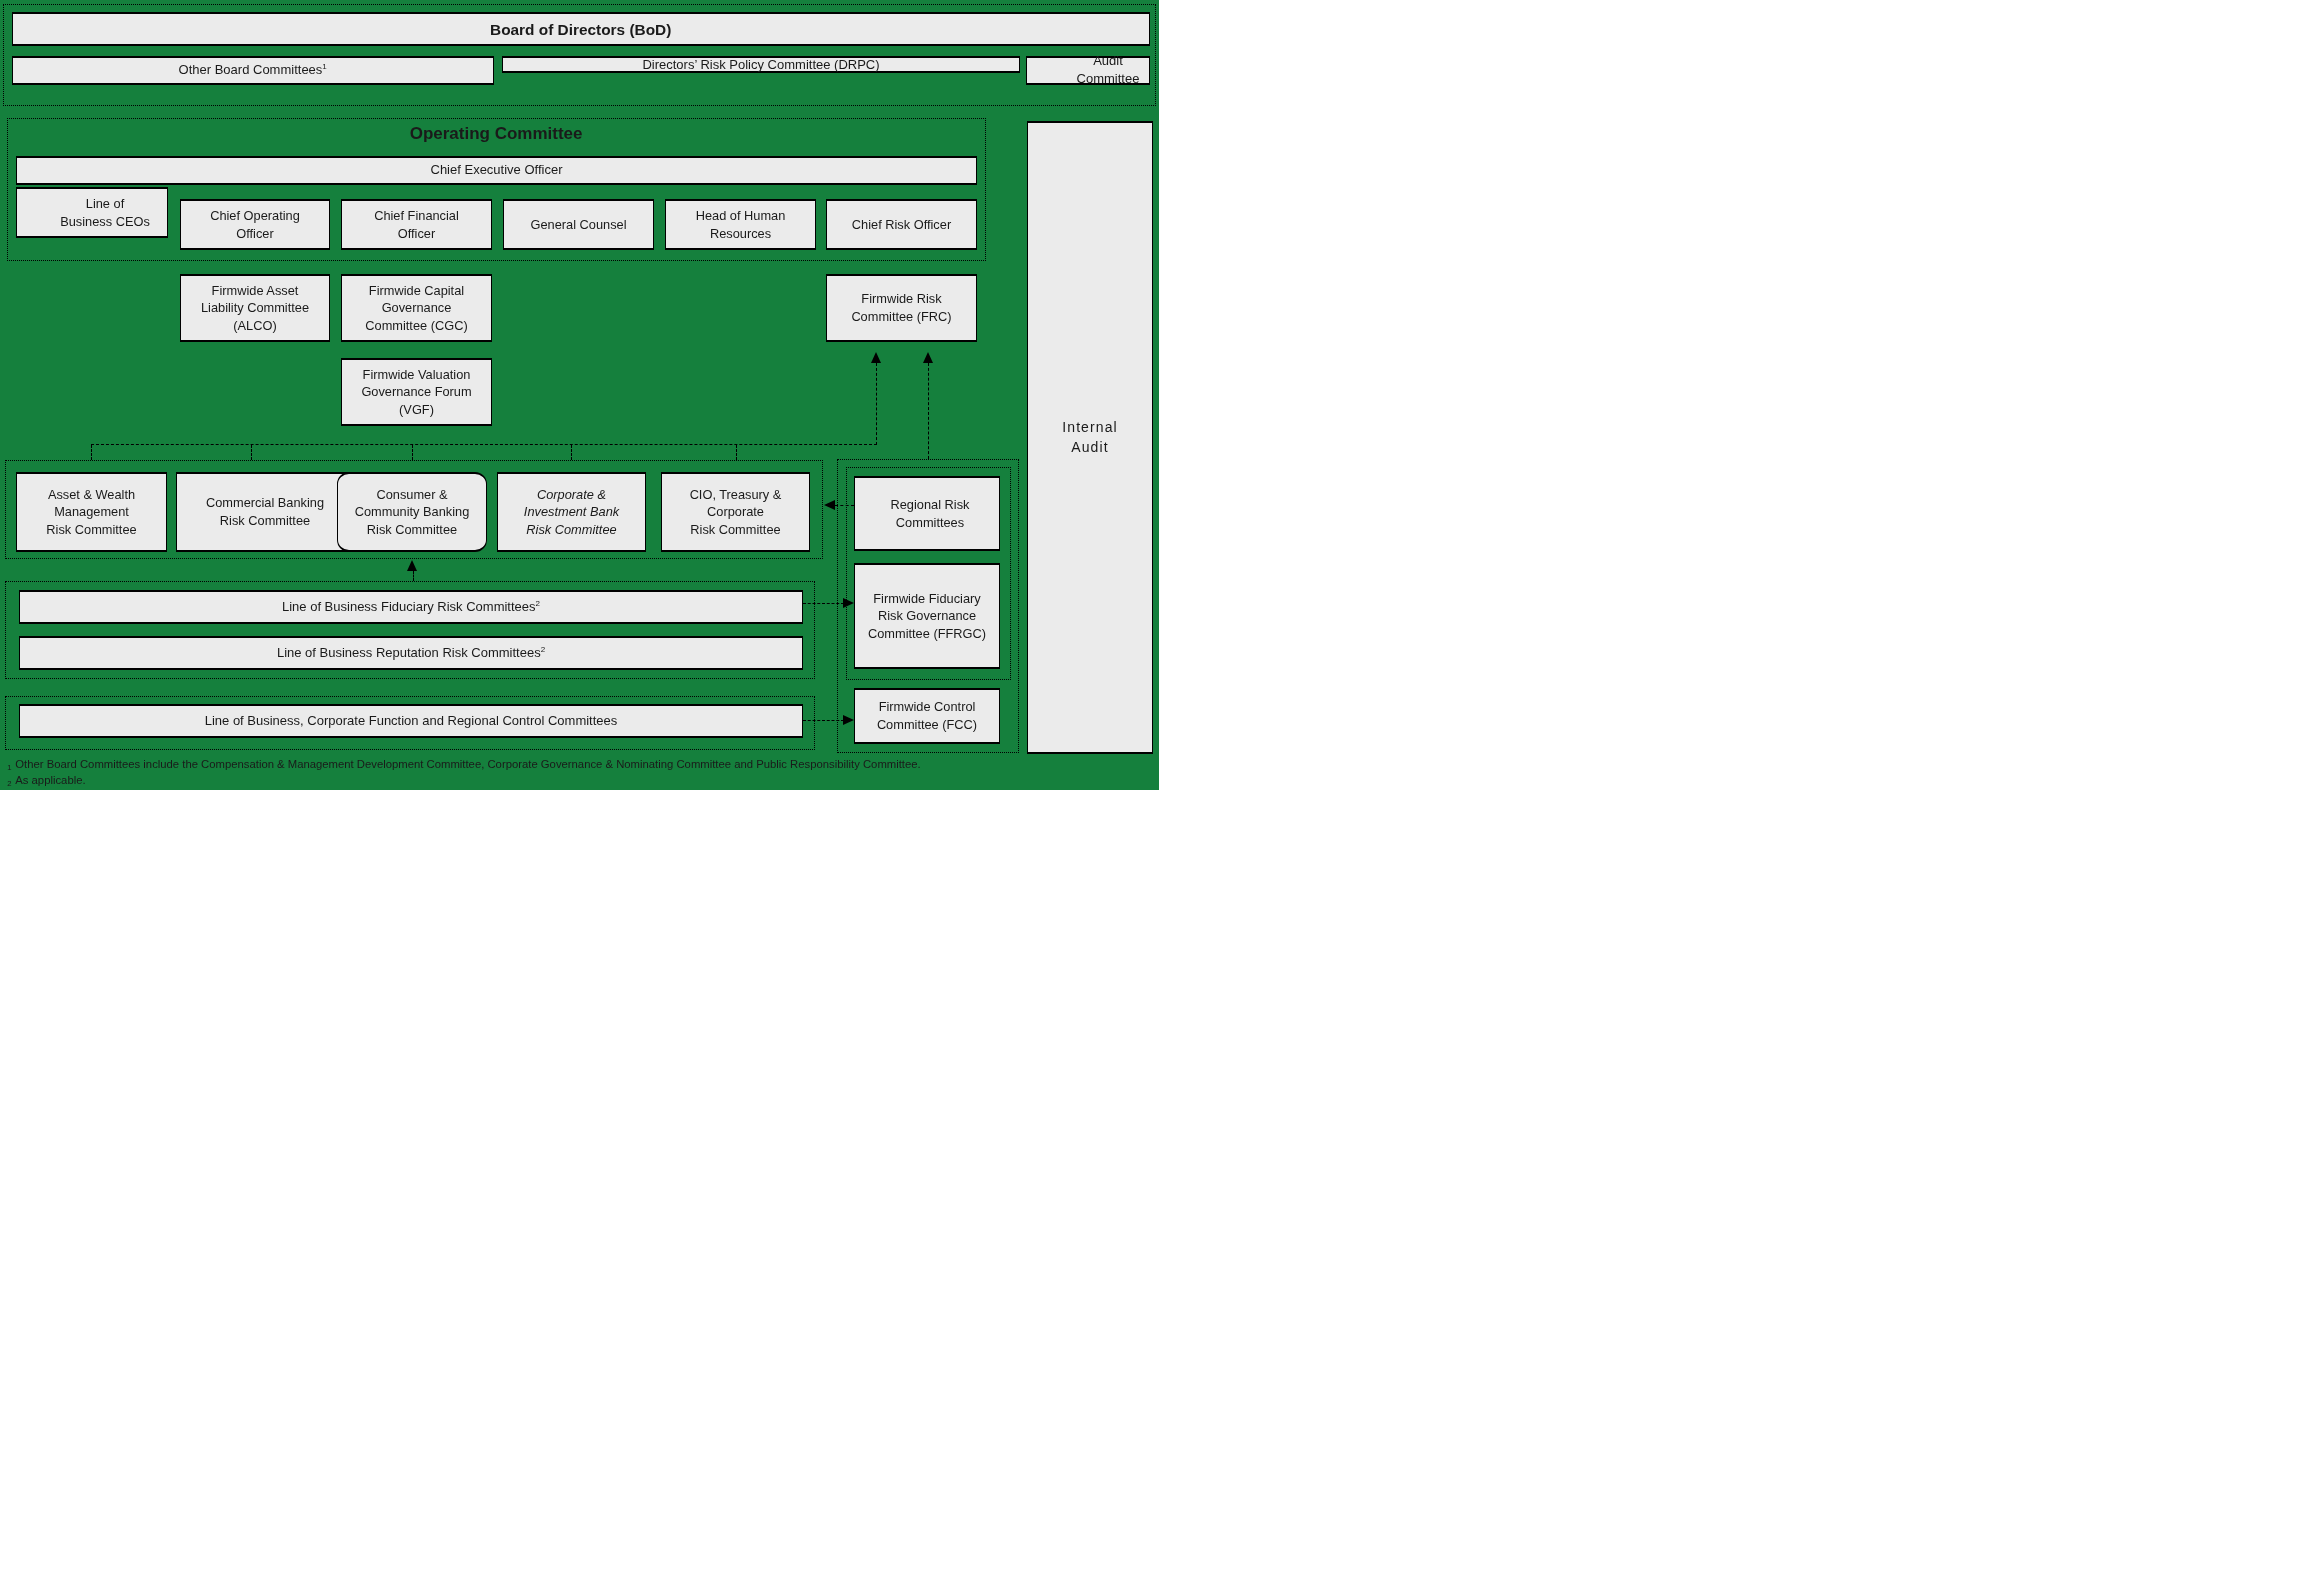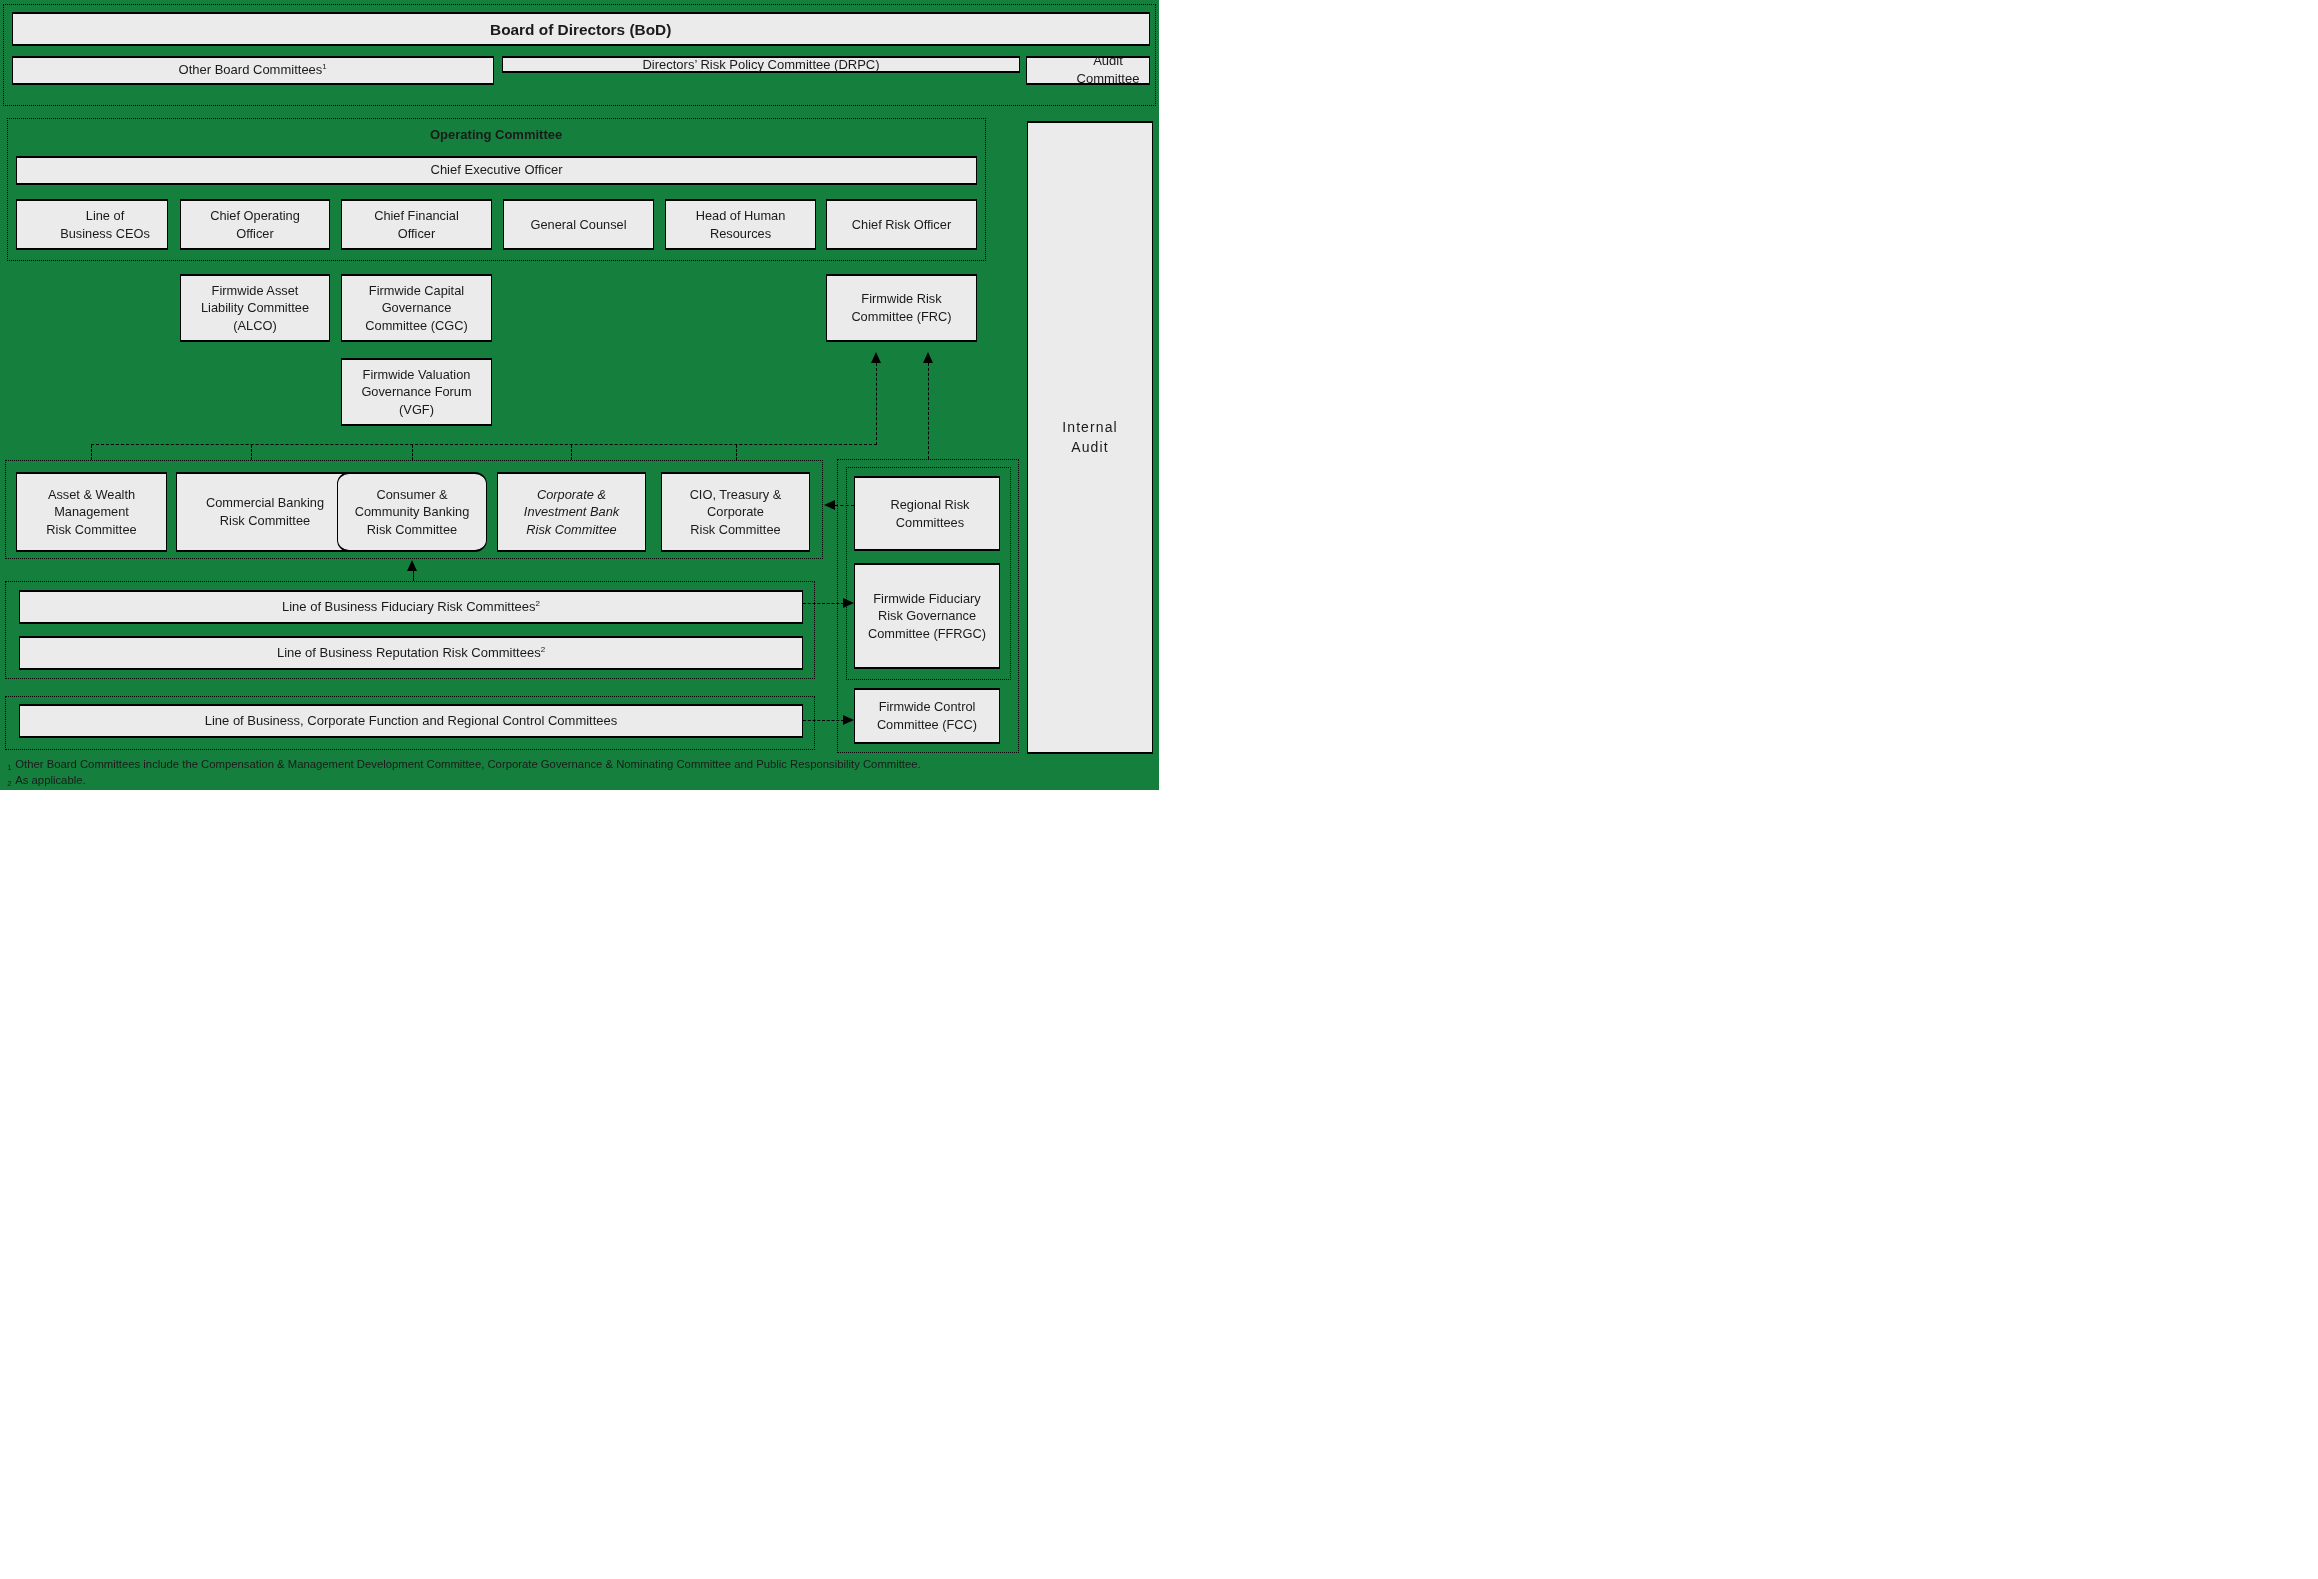--- a/index.html
+++ b/index.html
@@ -10,21 +10,21 @@
   .abs{position:absolute;box-sizing:border-box;}
   .gbox{
     background:#ebebeb;border:1.5px solid #000;border-top-width:2.2px;border-bottom-width:2.2px;
     display:flex;align-items:center;justify-content:center;text-align:center;
     white-space:pre-line;font-size:12.8px;line-height:1.38;
   }
   .bar{font-size:13px;}
   .boldtxt{font-weight:bold;font-size:15.4px;}
   .dotted{border:1.5px dotted #000;background:transparent;}
   .sectitle{display:flex;align-items:center;justify-content:center;text-align:center;
-    font-weight:bold;font-size:13px;}
+    font-weight:bold;font-size:17px;}
   .dash-v{border-left:1.5px dashed #000;width:0;}
   .dash-h{border-top:1.5px dashed #000;height:0;}
   .tri-up{width:0;height:0;border-left:5.9px solid transparent;border-right:5.9px solid transparent;border-bottom:11px solid #000;}
   .tri-left{width:0;height:0;border-top:5.9px solid transparent;border-bottom:5.9px solid transparent;border-right:11px solid #000;}
   .tri-right{width:0;height:0;border-top:5.9px solid transparent;border-bottom:5.9px solid transparent;border-left:11px solid #000;}
   .ia-text{letter-spacing:1.1px;font-size:14px;}
   .footnote{font-size:11.3px;white-space:nowrap;}
   .fn-marker{font-size:7.7px;position:relative;top:1.5px;margin-right:3.7px;}
   sup{font-size:8px;}
 </style>
@@ -47,21 +47,21 @@
     <span>Audit Committee</span>
   </div>
 
   <div class="abs dotted" style="left:6.6px;top:118px;width:979px;height:143px;"></div>
   <div class="abs sectitle" style="left:6.6px;top:123px;width:979px;height:22px;">
     <span>Operating Committee</span>
   </div>
   <div class="abs gbox bar" style="left:16px;top:156px;width:961px;height:28.5px;">
     <span>Chief Executive Officer</span>
   </div>
-  <div class="abs gbox" style="left:16px;top:199px;width:152px;height:51px;padding-left:26px;">
+  <div class="abs gbox" style="left:16px;top:187px;width:152px;height:51px;padding-left:26px;">
     <span>Line of
 Business CEOs</span>
   </div>
   <div class="abs gbox" style="left:180px;top:199px;width:150px;height:51px;">
     <span>Chief Operating
 Officer</span>
   </div>
   <div class="abs gbox" style="left:341px;top:199px;width:151px;height:51px;">
     <span>Chief Financial
 Officer</span>

